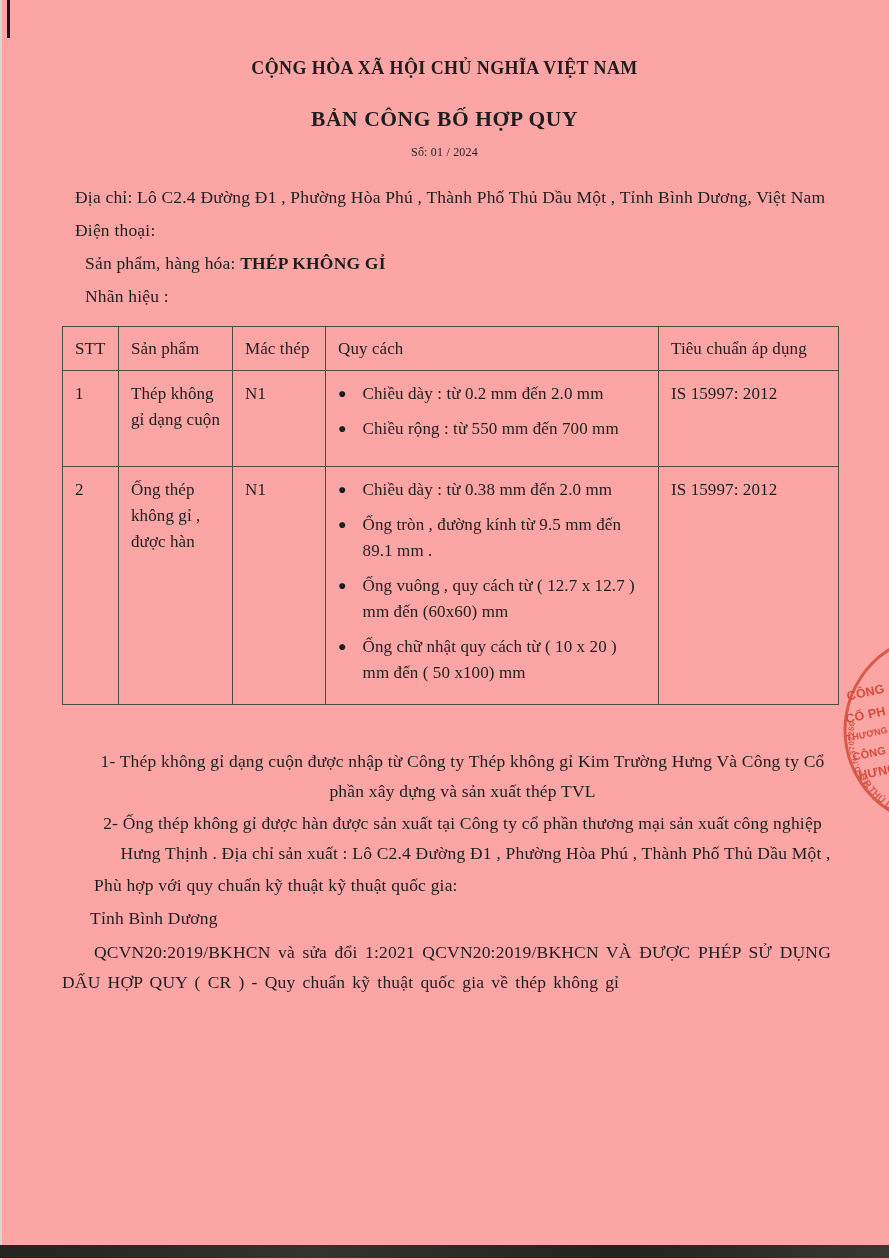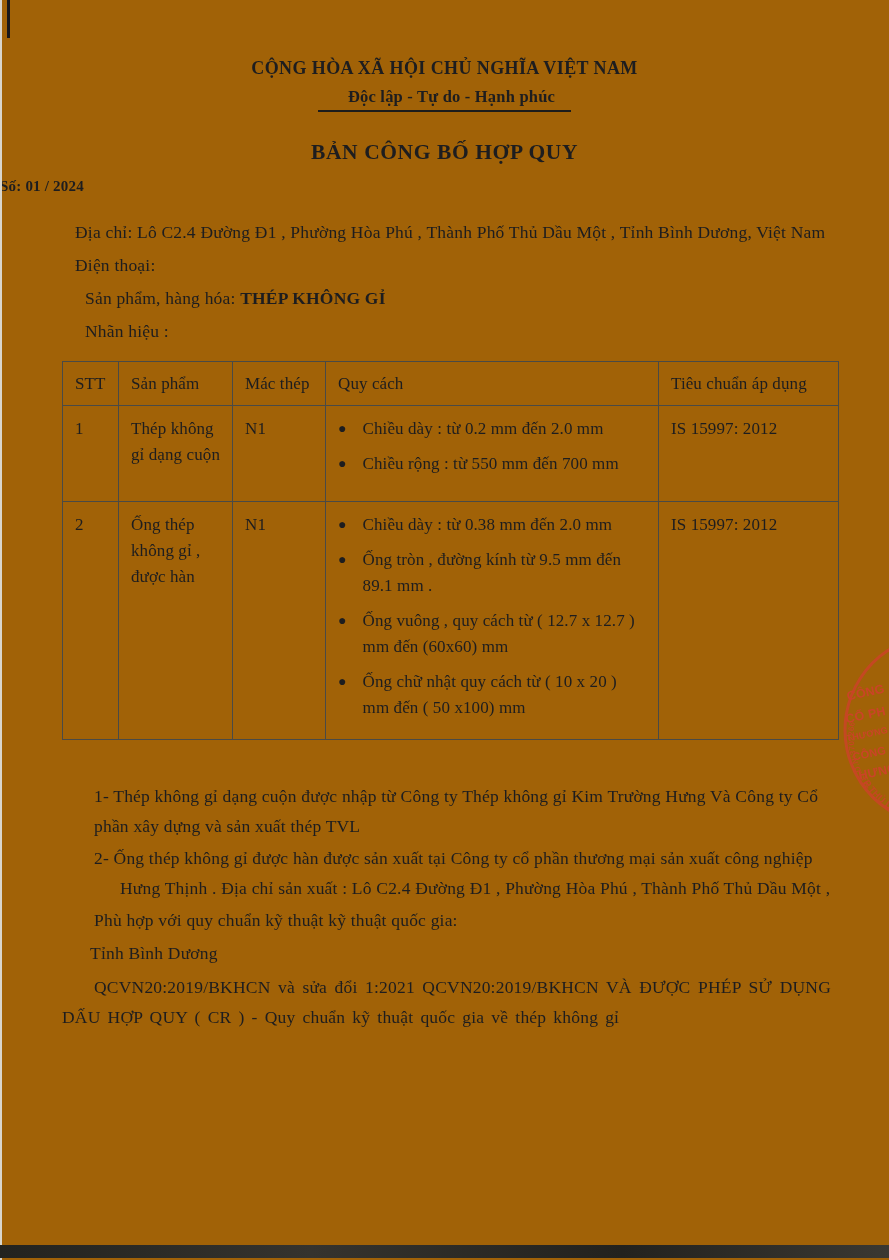--- a/index.html
+++ b/index.html
@@ -3,21 +3,21 @@
 <meta charset="utf-8">
 <style>
   * { box-sizing: border-box; margin: 0; padding: 0; }
   html,body { width: 889px; }
   body { font-family: "Liberation Serif", "DejaVu Serif", serif; }
 
   .page {
     position: relative;
     width: 889px;
     height: 1260px;
-    background: #a16207;
+    background: #fca5a5;
     color: #1d1d1f;
     overflow: hidden;
     font-size: 17.5px;
     letter-spacing: 0.2px;
   }
 
   
   .scan-left-tick {
     position: absolute; left: 7px; top: 0; width: 3px; height: 38px;
     background: #17171a;
@@ -36,21 +36,21 @@
   .nh2-wrap { margin-top: 7px; }
   .nh2 {
     display: inline-block;
     font-weight: bold;
     font-size: 16.5px;
     padding: 0 16px 3px 30px;
     border-bottom: 2px solid #1c1c1c;
   }
 
   .doc-title { margin-top: 28px; text-align: center; font-weight: bold; font-size: 21.5px; letter-spacing: 0.6px; }
-  .doc-number { margin-top: 13px; text-align: left; font-size: 15px; font-weight: bold; }
+  .doc-number { margin-top: 13px; text-align: center; font-size: 12px; }
 
   .body-text { margin: 22px 58px 0 75px; line-height: 30px; }
   .body-text p { margin-bottom: 3px; }
   .indent-1 { padding-left: 10px; }
   .bold { font-weight: bold; }
 
   table.main-table {
     margin: 15px 0 0 62px;
     width: 776px;
     border-collapse: collapse;
@@ -74,21 +74,21 @@
   table.main-table thead th { height: 44px; vertical-align: middle; padding: 4px 12px; }
   th.center, td.center { text-align: center; }
   tr.row-1 { height: 96px; }
   tr.row-2 { height: 238px; }
   td.cell-mt { padding-left: 28px; }
 
   .qc-item { display: flex; gap: 16px; margin-bottom: 9px; }
   .qc-item:last-child { margin-bottom: 0; }
   .qc-dot { flex: 0 0 auto; font-size: 14px; line-height: 26px; }
 
-  .notes { margin: 42px 58px 0 94px; line-height: 29.5px; }
+  .notes { margin: 42px 58px 0 94px; line-height: 29.5px; text-align: center; }
   .note { margin-bottom: 3px; }
   .note-hanging { padding-left: 26px; text-indent: -26px; }
   .plain-line { margin: 42px 58px 0 90px; line-height: 29.5px; }
   .final-para {
     margin: 4px 58px 0 62px;
     line-height: 30px;
     text-align: justify;
     text-indent: 32px;
     word-spacing: 2.5px;
   }
@@ -110,23 +110,20 @@
 </head>
 <body>
 
 <div class="page">
 
   <div class="scan-left-edge"></div>
   <div class="scan-left-tick"></div>
 
   <div class="header-national">
     <div class="nh1">CỘNG HÒA XÃ HỘI CHỦ NGHĨA VIỆT NAM</div>
-    <div class="nh2-wrap">
-      <span class="nh2">Độc lập - Tự do - Hạnh phúc</span>
-    </div>
   </div>
 
   <div class="doc-title">BẢN CÔNG BỐ HỢP QUY</div>
   <div class="doc-number">Số: 01 / 2024</div>
 
   <div class="body-text">
     <p>Địa chỉ: Lô C2.4 Đường Đ1 , Phường Hòa Phú , Thành Phố Thủ Dầu Một , Tỉnh Bình Dương, Việt Nam</p>
     <p>Điện thoại:</p>
     <p class="indent-1"><span>Sản phẩm, hàng hóa: </span><span class="bold">THÉP KHÔNG GỈ</span></p>
     <p class="indent-1">Nhãn hiệu :</p>

